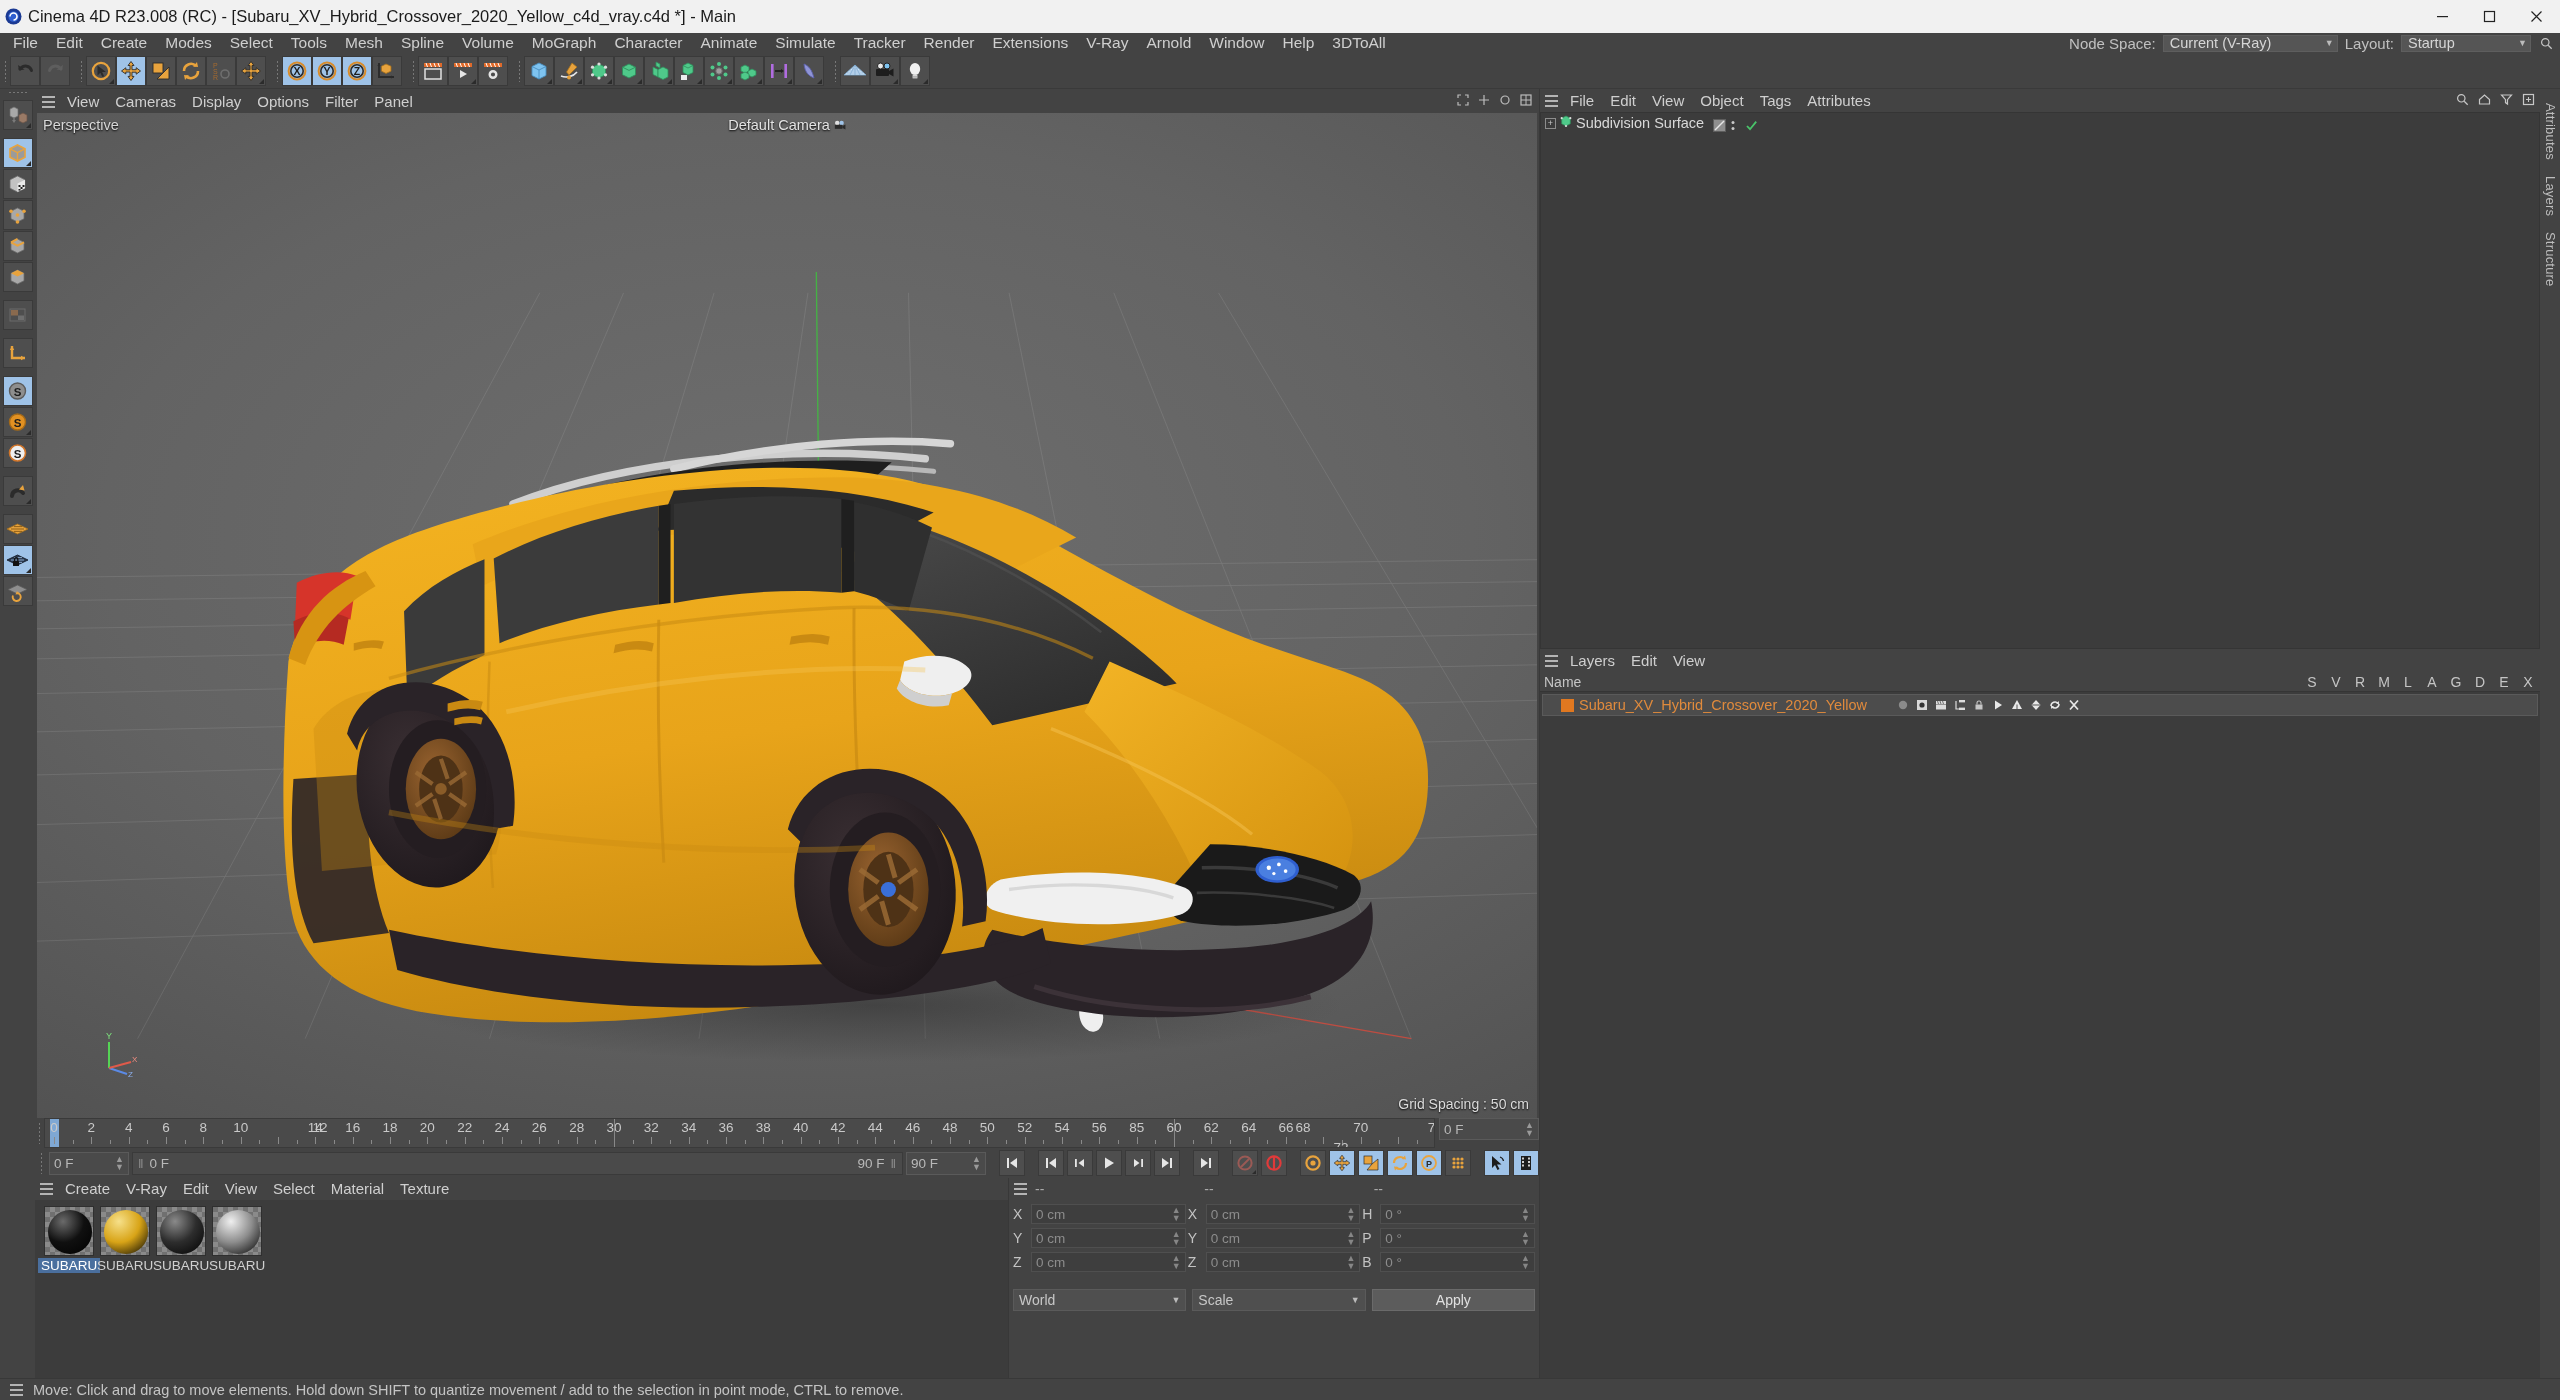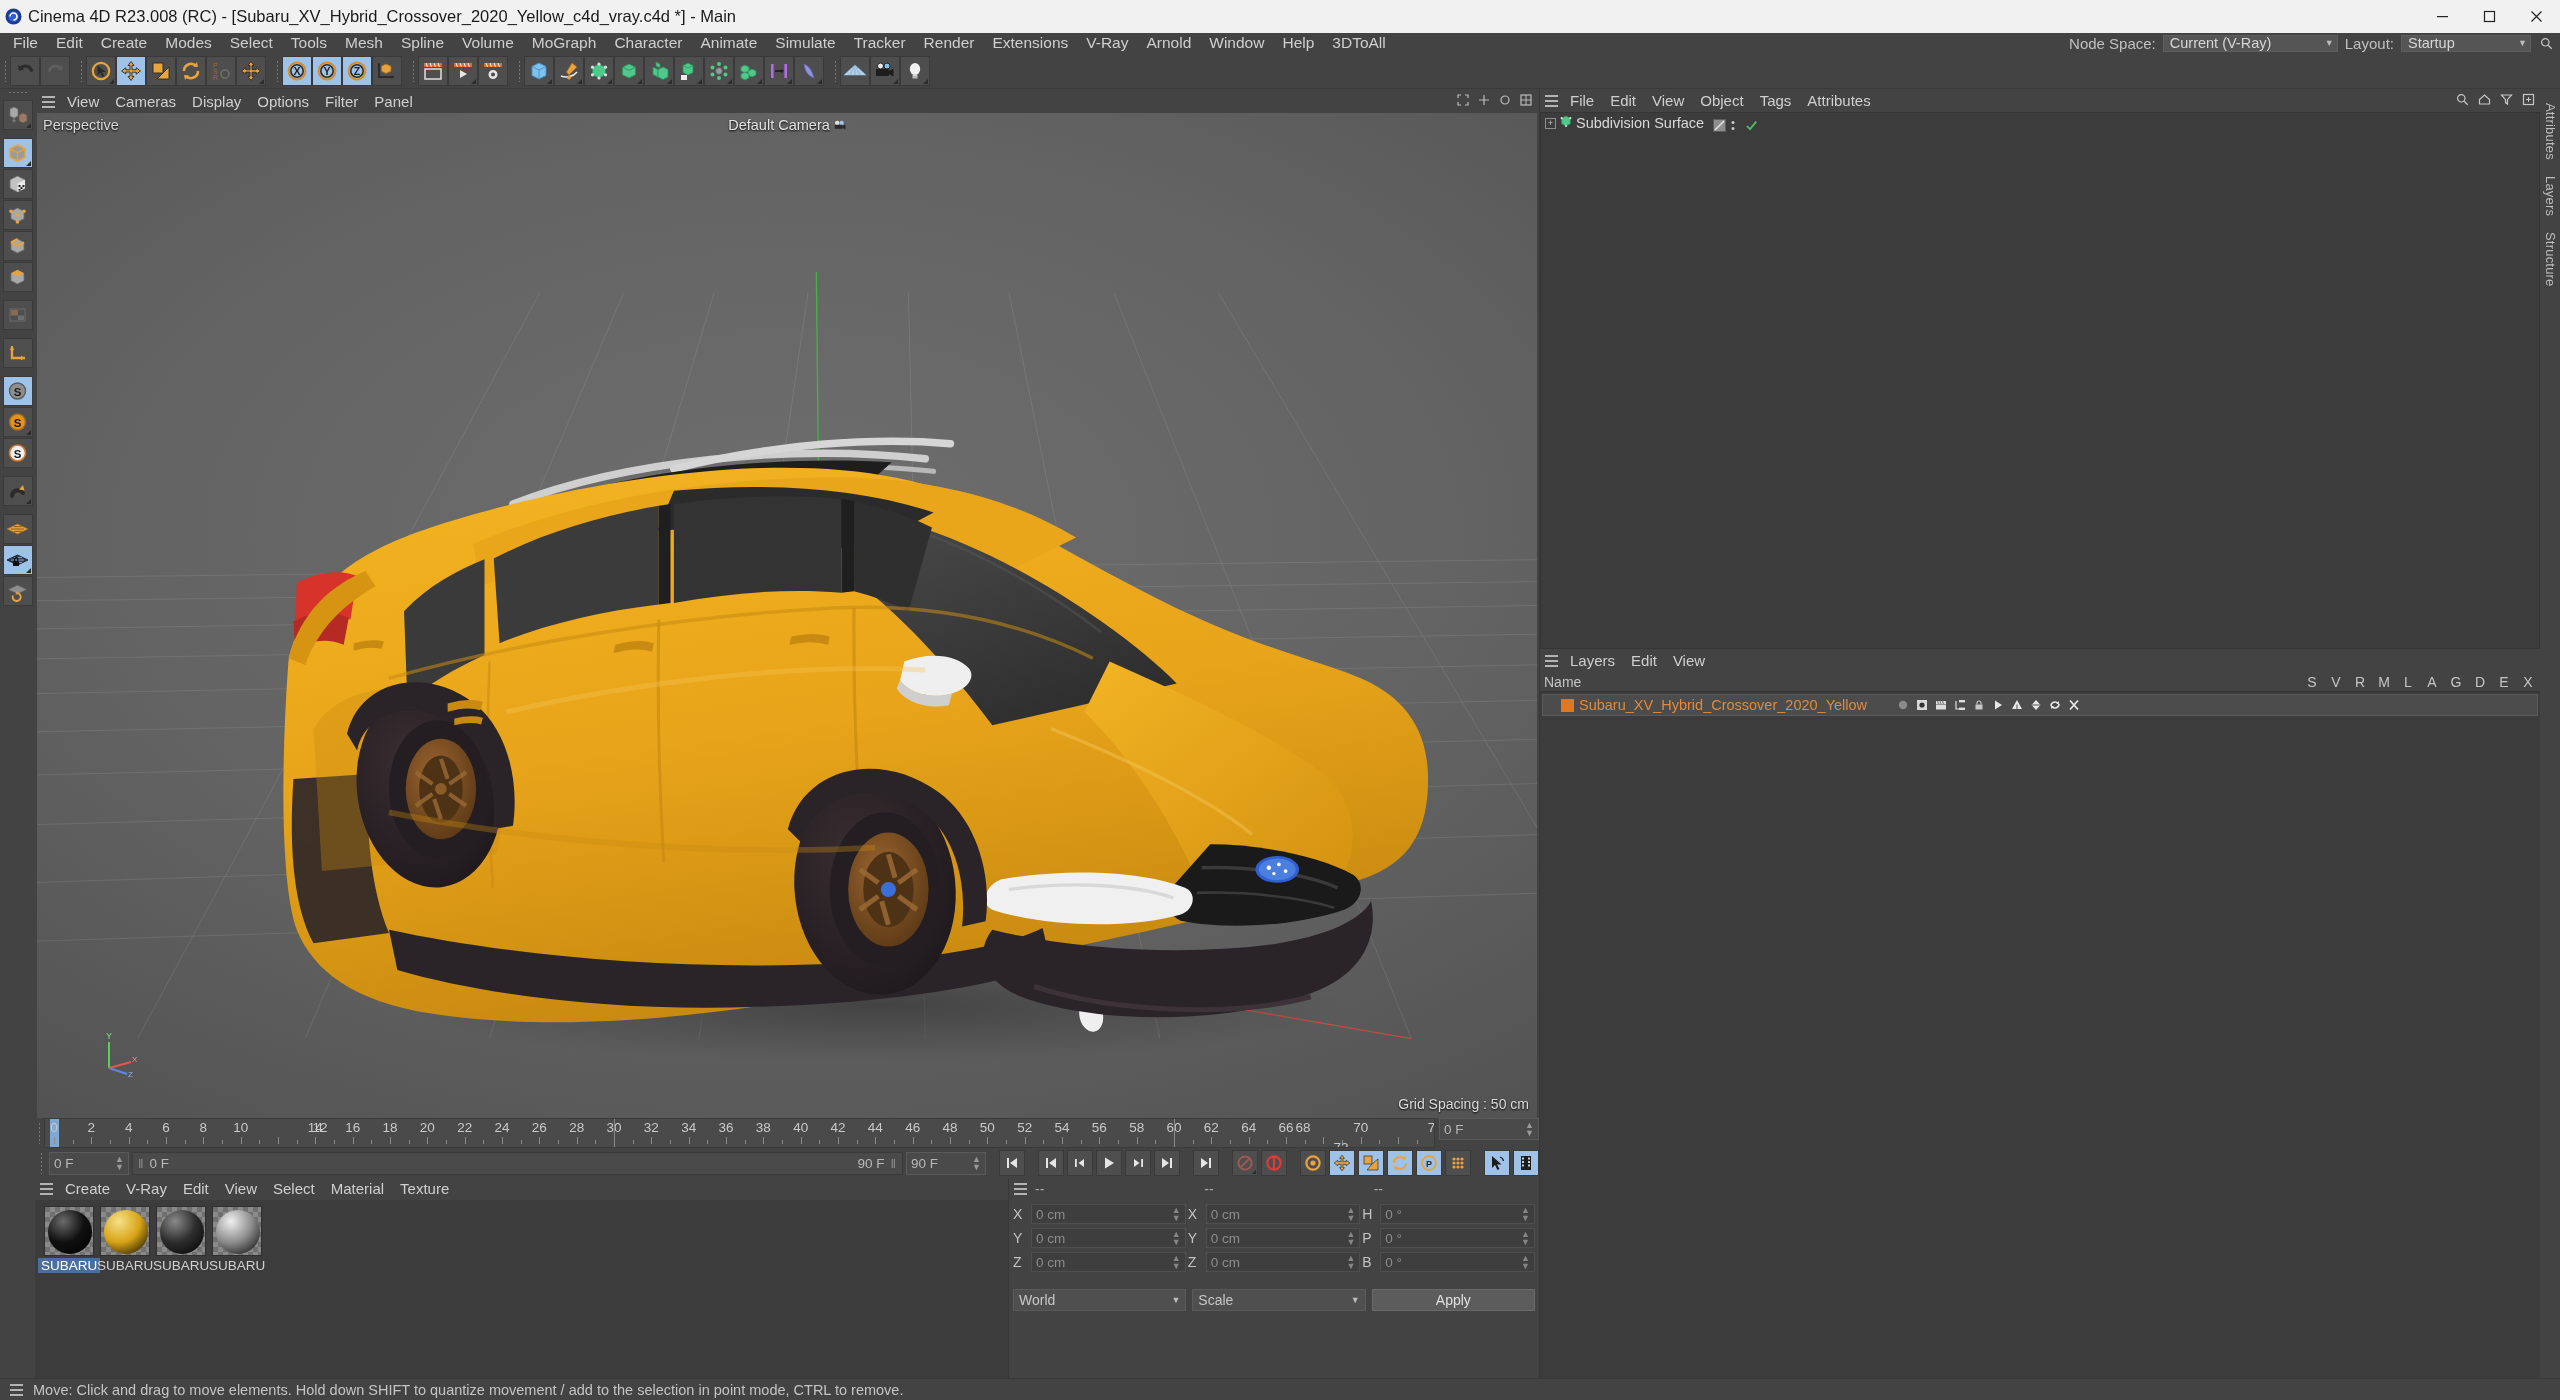--- a/index.html
+++ b/index.html
@@ -937,21 +937,21 @@
               <div class="tl-tick" style="left: 961px; height: 4px;"></div>
               <div class="tl-tick-lbl" style="left: 979.667px;">52</div>
               <div class="tl-tick" style="left: 979.667px; height: 7px;"></div>
               <div class="tl-tick" style="left: 998.333px; height: 4px;"></div>
               <div class="tl-tick-lbl" style="left: 1017px;">54</div>
               <div class="tl-tick" style="left: 1017px; height: 7px;"></div>
               <div class="tl-tick" style="left: 1035.67px; height: 4px;"></div>
               <div class="tl-tick-lbl" style="left: 1054.33px;">56</div>
               <div class="tl-tick" style="left: 1054.33px; height: 7px;"></div>
               <div class="tl-tick" style="left: 1073px; height: 4px;"></div>
-              <div class="tl-tick-lbl" style="left: 1091.67px;">58</div>
+              <div class="tl-tick-lbl" style="left: 1091.67px;">85</div>
               <div class="tl-tick" style="left: 1091.67px; height: 7px;"></div>
               <div class="tl-tick" style="left: 1110.33px; height: 4px;"></div>
               <div class="tl-tick-lbl" style="left: 1129px;">60</div>
               <div class="tl-tick" style="left: 1129px; height: 7px;"></div>
               <div class="tl-tick" style="left: 1147.67px; height: 4px;"></div>
               <div class="tl-tick-lbl" style="left: 1166.33px;">62</div>
               <div class="tl-tick" style="left: 1166.33px; height: 7px;"></div>
               <div class="tl-tick" style="left: 1185px; height: 4px;"></div>
               <div class="tl-tick-lbl" style="left: 1203.67px;">64</div>
               <div class="tl-tick" style="left: 1203.67px; height: 7px;"></div>

